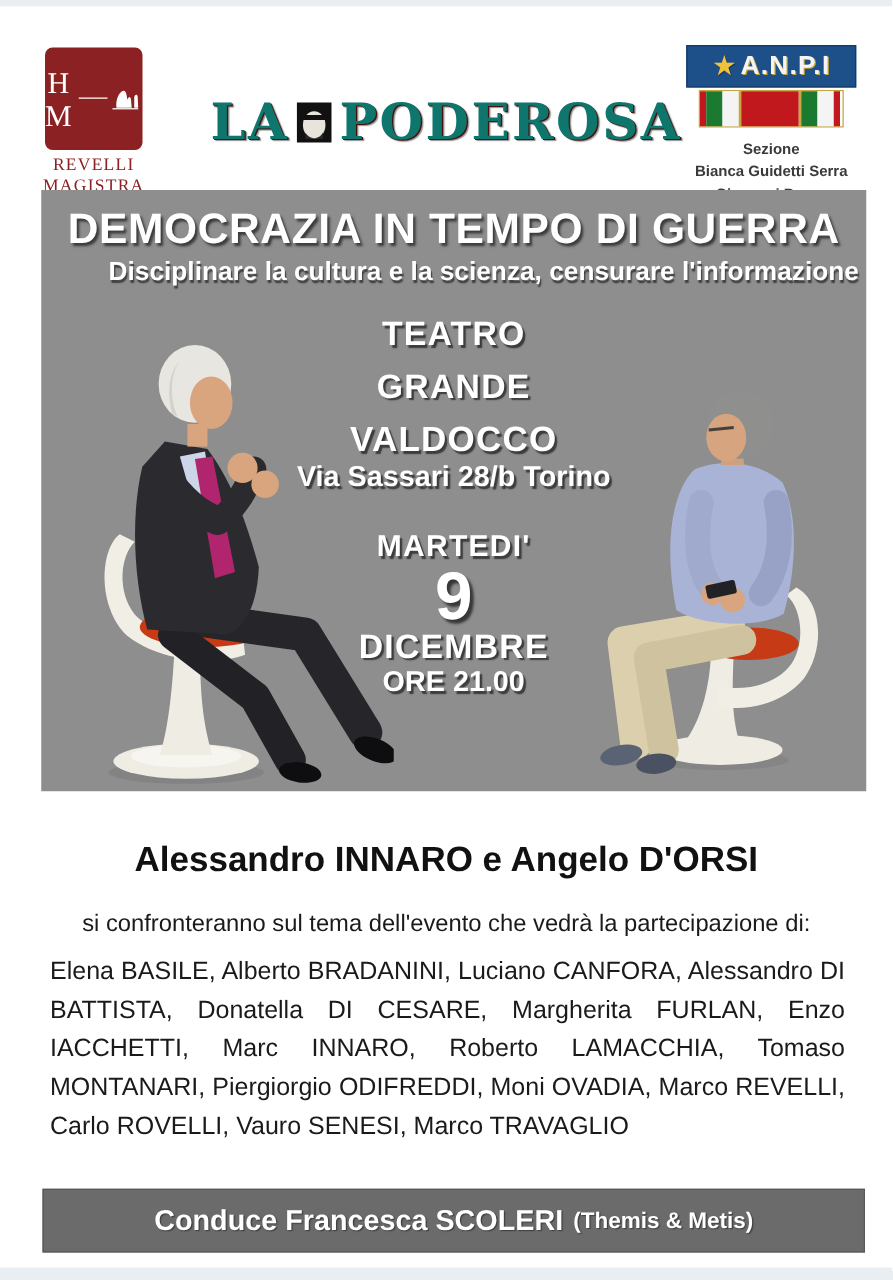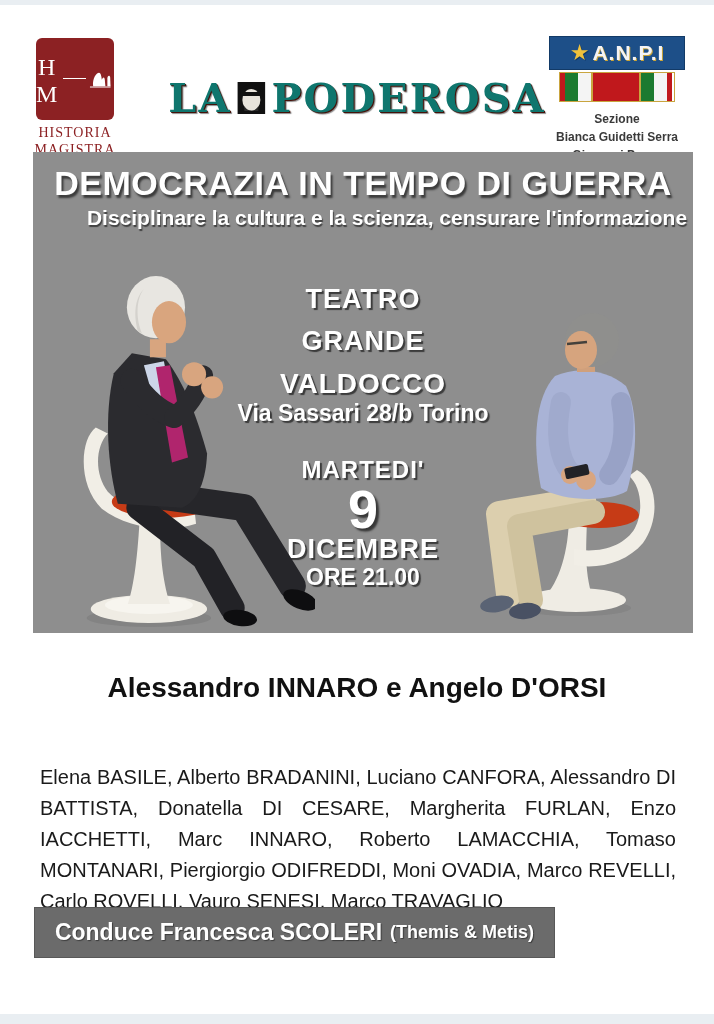--- a/index.html
+++ b/index.html
@@ -31,21 +31,21 @@
              display:flex;align-items:center;justify-content:center;gap:3px;}
   .anpi-star{color:#f0c23c;font-size:22px;text-shadow:1px 1px 0 #123a67;}
   .anpi-acronym{color:#f4f4f6;font-weight:bold;font-size:21px;letter-spacing:1px;
                 text-shadow:1px 1px 0 #caa53a;}
   .anpi-ribbon{width:114px;height:28px;margin:2px auto 0;display:flex;border:1px solid #c9a53f;}
   .anpi-ribbon div{height:100%;}
   .anpi-caption{margin-top:8px;color:#3a3a3a;font-weight:bold;font-size:12px;line-height:18px;}
 
   
   .gray-box{position:absolute;left:33px;top:152px;width:660px;height:481px;background:#8e8e8e;}
-  .white-shadow{color:#fff;text-shadow:2px 2px 1px rgba(45,45,45,.85);margin-top:32px;}
+  .white-shadow{color:#fff;text-shadow:2px 2px 1px rgba(45,45,45,.85);}
   .poster-title{position:absolute;top:12px;width:100%;text-align:center;font-weight:bold;
                 font-size:34px;letter-spacing:.5px;color:#fff;
                 text-shadow:2px 3px 2px rgba(50,50,50,.9);}
   .poster-subtitle{position:absolute;top:54px;width:100%;text-align:center;font-weight:bold;
                    font-size:21px;color:#fff;text-shadow:1px 2px 1px rgba(50,50,50,.85);margin-left:24px;}
   .center-line{position:absolute;width:100%;text-align:center;font-weight:bold;}
   .venue1{top:100px;font-size:27px;letter-spacing:1px;}
   .venue2{top:142px;font-size:27px;letter-spacing:1px;}
   .venue3{top:184px;font-size:28px;letter-spacing:1px;}
   .address{top:216px;font-size:23px;}
@@ -56,21 +56,21 @@
 
   .photo-left{position:absolute;left:10px;top:103px;width:272px;height:376px;}
   .photo-right{position:absolute;left:408px;top:150px;width:246px;height:322px;}
 
   
   .speakers{position:absolute;top:672px;width:100%;text-align:center;font-weight:bold;
             font-size:28px;color:#111;}
   .lead{position:absolute;top:729px;width:100%;text-align:center;font-size:19px;color:#1a1a1a;}
   .participants{position:absolute;top:762px;left:40px;width:636px;font-size:20px;color:#1a1a1a;
                 text-align:justify;line-height:31px;}
-  .footer-bar{position:absolute;left:34px;top:907px;width:521px;height:51px;background:#6b6b6b;
+  .footer-bar{position:absolute;left:34px;top:951px;width:658px;height:51px;background:#6b6b6b;
               border:1px solid #585858;box-sizing:border-box;display:flex;align-items:center;
               justify-content:center;gap:8px;}
   .footer-main{color:#fff;font-weight:bold;font-size:23px;text-shadow:1px 1px 1px rgba(30,30,30,.6);}
   .footer-suffix{color:#fff;font-weight:bold;font-size:18px;text-shadow:1px 1px 1px rgba(30,30,30,.6);}
 </style>
 </head>
 <body>
 
 <div class="page">
 
@@ -80,21 +80,21 @@
     <div class="hm-box">
       <div class="hm-monogram">H M</div>
       <div class="hm-rule"></div>
       <svg class="hm-silhouette" width="70" height="48" viewBox="0 0 70 48">
         <path d="M18,42 C16,22 26,8 33,8 C37,8 39,16 40,26 C44,16 48,20 48,32 L49,42 Z" fill="#ffffff"></path>
         <path d="M54,42 L54,22 C54,16 60,13 61,20 L62,42 Z" fill="#ffffff"></path>
         <rect x="10" y="43" width="52" height="2.5" fill="#ffffff"></rect>
       </svg>
     </div>
     <div class="hm-caption">
-      <div>HISTORIA</div>
+      <div>REVELLI</div>
       <div>MAGISTRA</div>
     </div>
   </div>
 
   <div class="poderosa">
     <span class="poderosa-word">LA</span>
     <svg class="poderosa-face" viewBox="0 0 28 36">
       <rect x="0" y="2" width="28" height="32" fill="#111111"></rect>
       <ellipse cx="14" cy="20" rx="9" ry="11" fill="#e8e4dc"></ellipse>
       <path d="M3,14 C4,6 24,6 25,14 L25,10 C22,3 6,3 3,10 Z" fill="#111111"></path>
@@ -181,20 +181,21 @@
       <circle cx="129" cy="173" r="9" fill="#d8a57f"></circle>
       <rect x="124" y="164" width="24" height="11" rx="2" fill="#222226" transform="rotate(-12 136 170)"></rect>
       <rect x="136" y="54" width="18" height="16" fill="#d0a07c"></rect>
       <ellipse cx="151" cy="38" rx="27" ry="27" fill="#8f8f8d"></ellipse>
       <ellipse cx="140" cy="48" rx="16" ry="19" fill="#d6a47e"></ellipse>
       <path d="M126,42 L146,40" stroke="#44413c" stroke-width="2.5" fill="none"></path>
     </svg>
   </div>
 
   <div class="speakers">Alessandro INNARO e  Angelo D'ORSI</div>
+  <div class="lead">si confronteranno sul tema dell'evento che vedrà la partecipazione di:</div>
   <div class="participants">Elena BASILE, Alberto BRADANINI, Luciano CANFORA, Alessandro DI BATTISTA, Donatella DI CESARE, Margherita FURLAN, Enzo IACCHETTI, Marc INNARO, Roberto LAMACCHIA, Tomaso MONTANARI, Piergiorgio ODIFREDDI, Moni OVADIA, Marco REVELLI, Carlo ROVELLI, Vauro SENESI, Marco TRAVAGLIO</div>
 
   <div class="footer-bar">
     <span class="footer-main">Conduce Francesca SCOLERI</span>
     <span class="footer-suffix">(Themis &amp; Metis)</span>
   </div>
 
   <div class="edge-strip edge-bottom"></div>
 </div>
 

